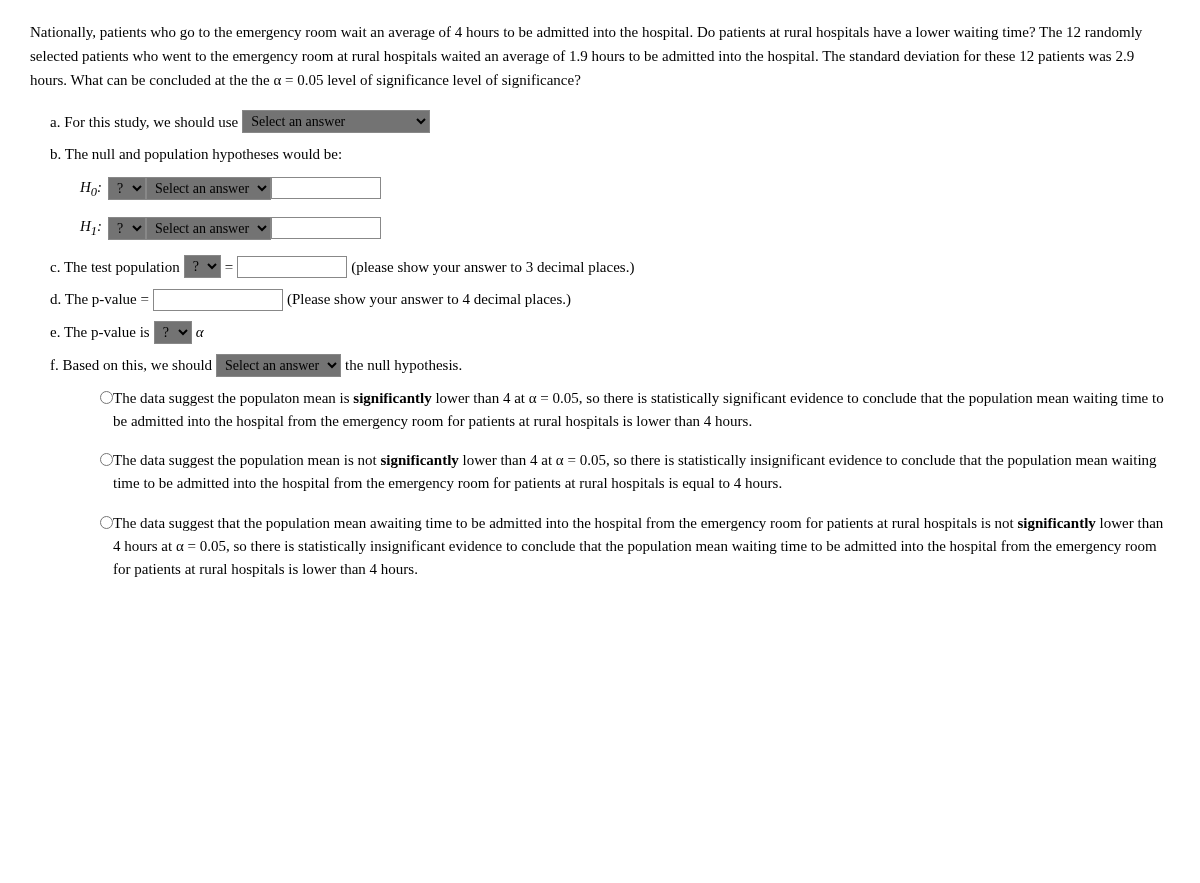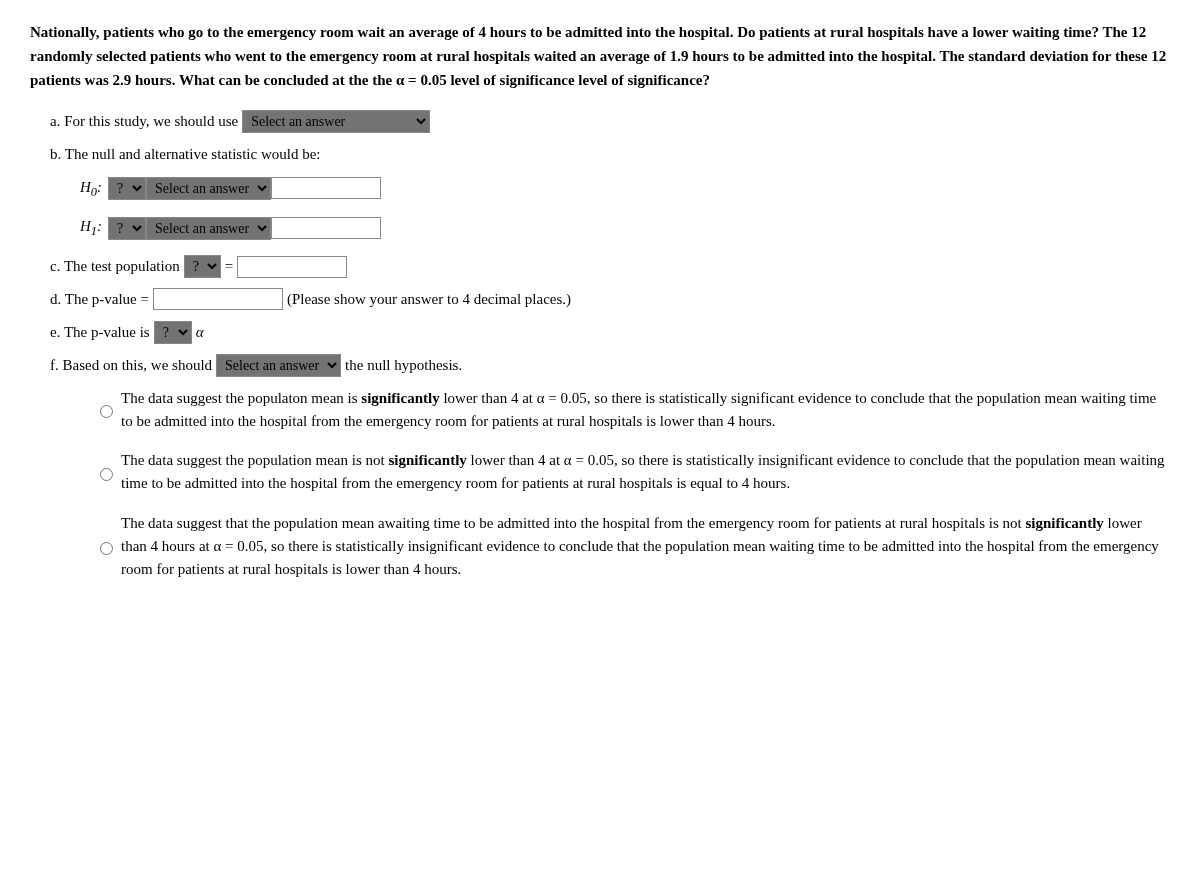--- a/index.html
+++ b/index.html
@@ -7,30 +7,29 @@
       font-family: "Times New Roman", Times, serif;
       font-size: 15px;
       background: #fff;
       color: #000;
       padding: 20px 30px;
       line-height: 1.5;
     }
     .question-text {
       margin-bottom: 18px;
       line-height: 1.6;
-      font-weight: bold;
     }
     .parts {
       padding-left: 20px;
     }
     .part {
       margin-bottom: 10px;
       display: flex;
       flex-wrap: wrap;
-      align-items: center;
+      align-items: flex-end;
       gap: 4px;
     }
     .part-block {
       margin-bottom: 10px;
     }
     select {
       font-family: "Times New Roman", Times, serif;
       font-size: 14px;
       padding: 2px 4px;
       border: 1px solid #888;
@@ -56,22 +55,21 @@
       gap: 0;
       margin-bottom: 14px;
       padding-left: 30px;
     }
     .hyp-label {
       font-style: italic;
       min-width: 28px;
     }
     .radio-option {
       display: flex;
-      align-items: center;
-      gap: 8px;
+      align-items: flex-start;
       margin-bottom: 16px;
       padding-left: 50px;
     }
     .radio-option input[type="radio"] {
       margin-top: 4px;
       flex-shrink: 0;
     }
     .radio-text {
       line-height: 1.55;
     }
@@ -93,21 +91,21 @@
     <span>a. For this study, we should use</span>
     <select>
       <option>Select an answer</option>
       <option>t-test for a population mean</option>
       <option>z-test for a population mean</option>
     </select>
   </div>
 
   <div class="part-block">
     <div class="part">
-      <span>b. The null and alternative statistic would be:</span>
+      <span>b. The null and population hypotheses would be:</span>
     </div>
 
     <div class="hypothesis-row">
       <span class="hyp-label"><i>H</i><sub>0</sub>:</span>
       <select>
         <option>?</option>
         <option>μ</option>
         <option>p</option>
       </select>
       <select>
@@ -144,20 +142,21 @@
 
   <div class="part" style="margin-top:6px;">
     <span>c. The test population</span>
     <select>
       <option>?</option>
       <option>t</option>
       <option>z</option>
     </select>
     <span>=</span>
     <input type="text" class="narrow" value="" style="">
+    <span>(please show your answer to 3 decimal places.)</span>
   </div>
 
   <div class="part">
     <span>d. The p-value =</span>
     <input type="text" class="medium" value="" style="">
     <span>(Please show your answer to 4 decimal places.)</span>
   </div>
 
   <div class="part">
     <span>e. The p-value is</span>

